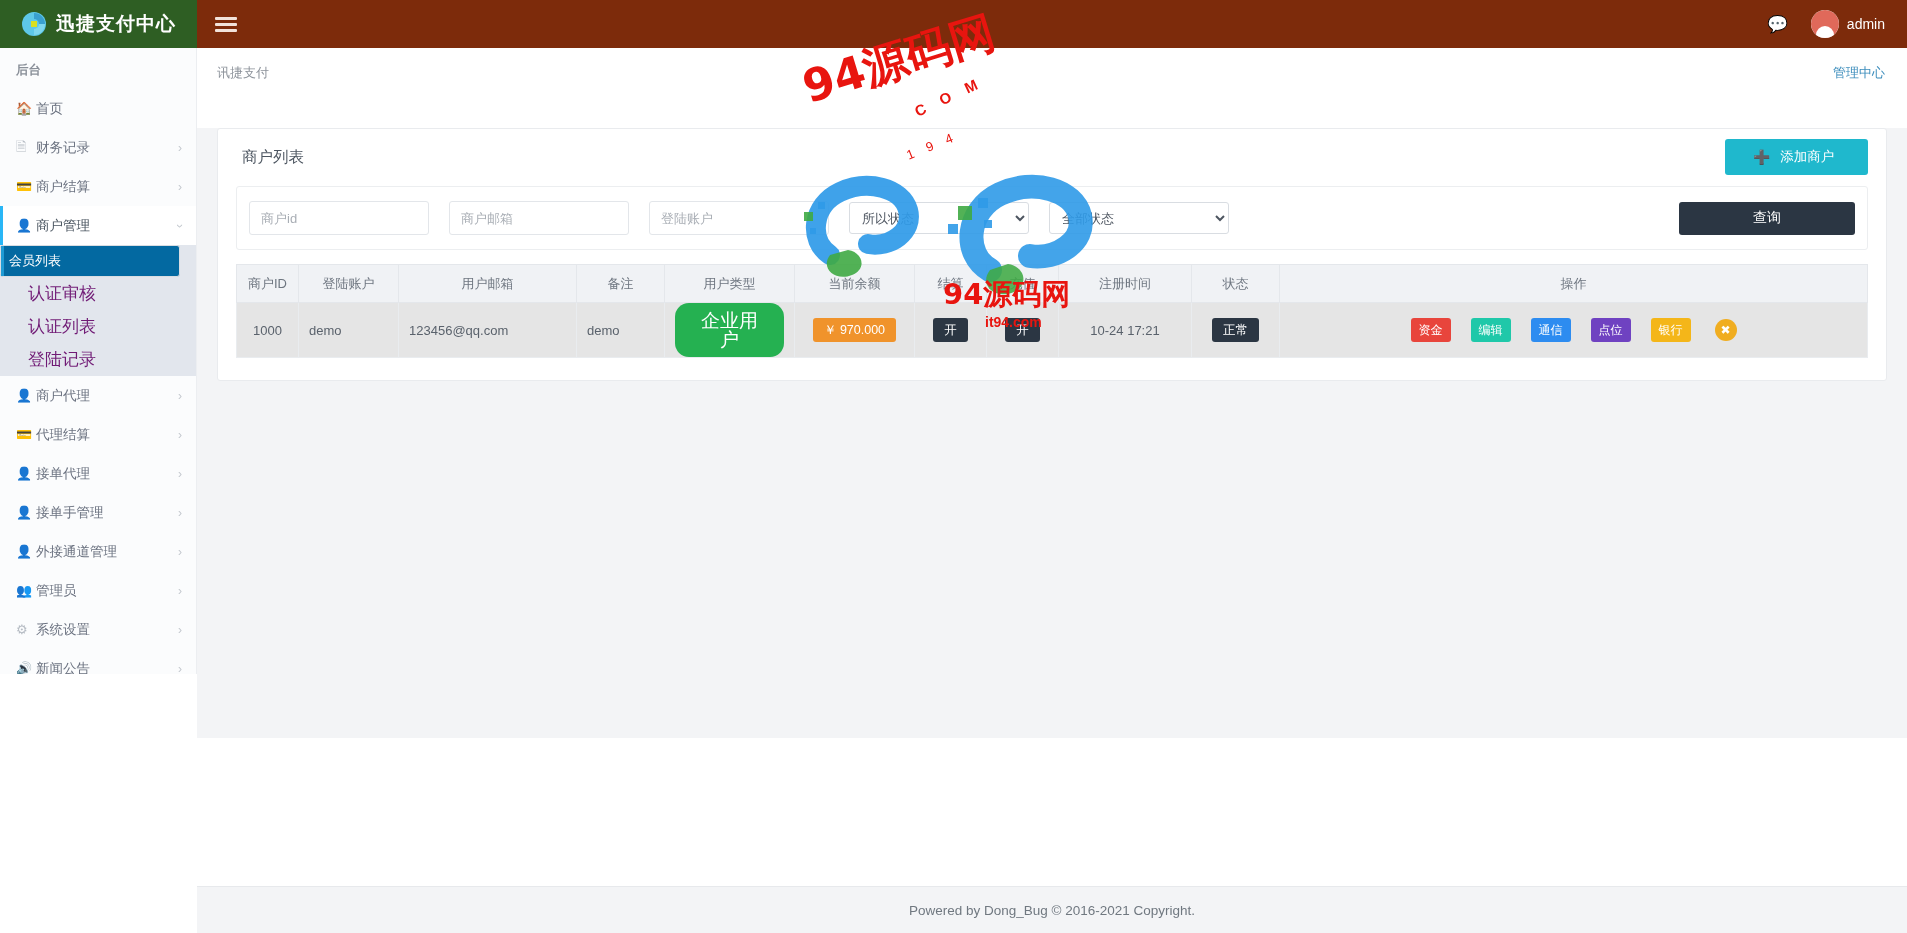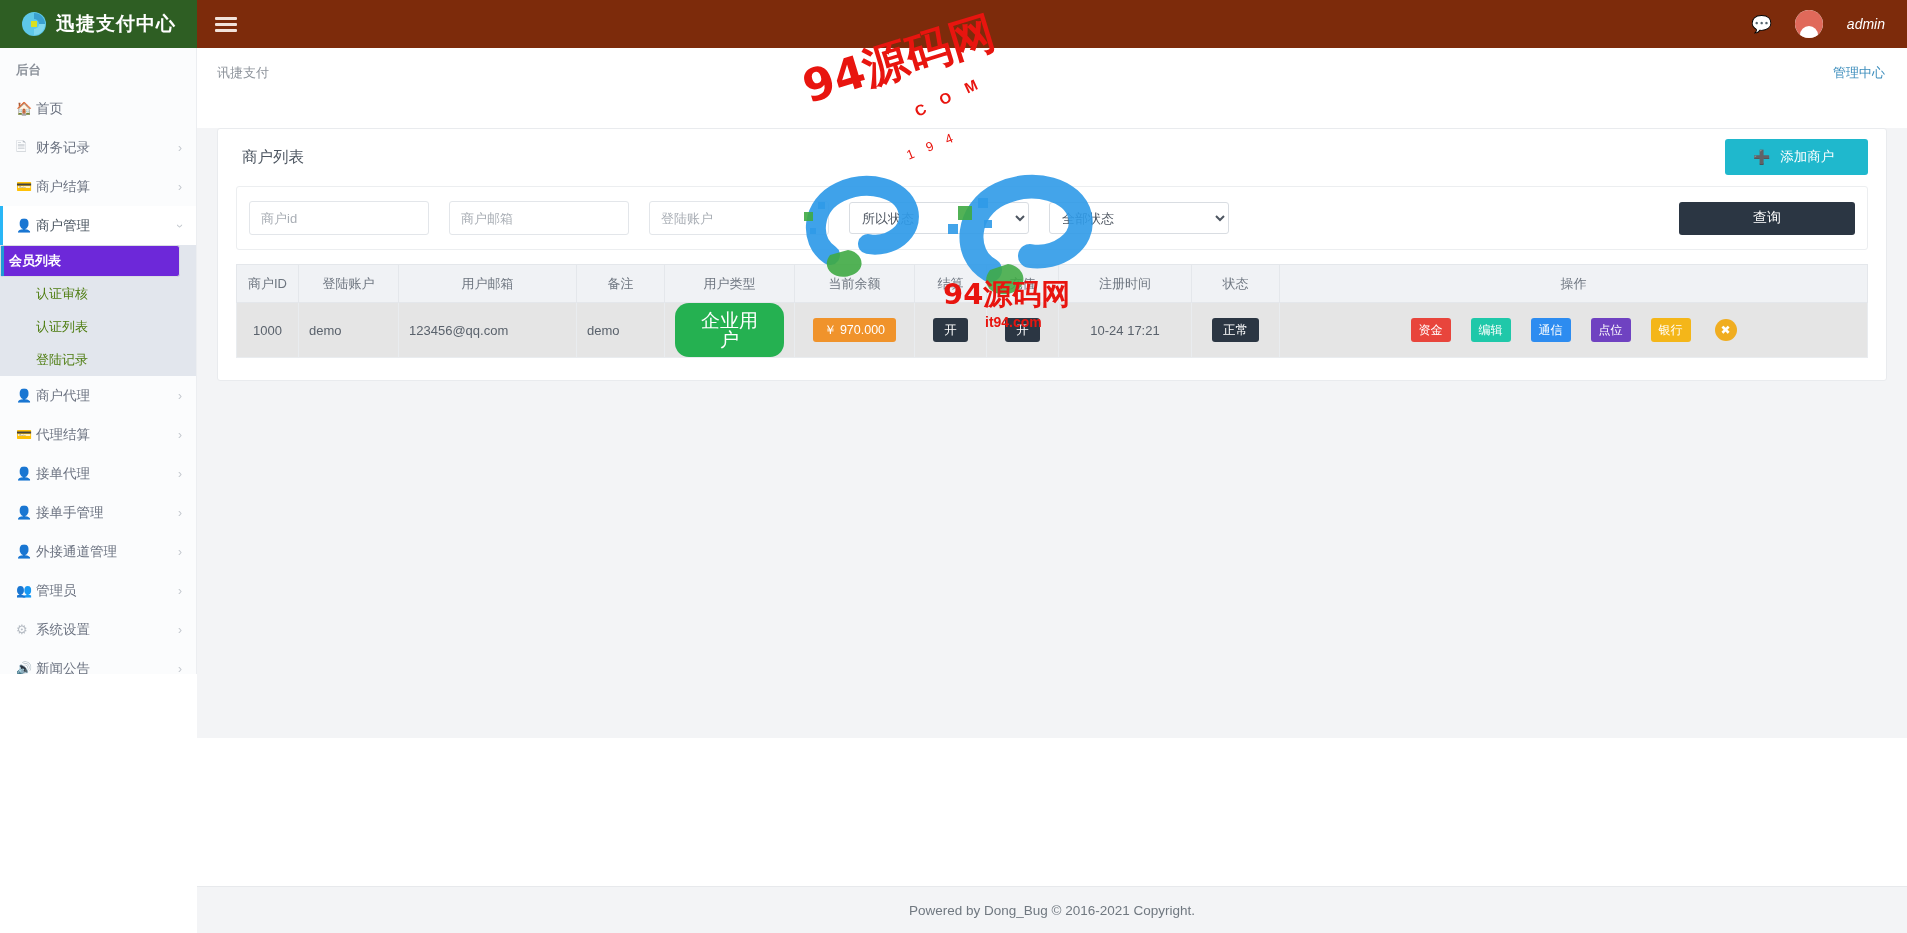--- a/index.html
+++ b/index.html
@@ -23,21 +23,21 @@
   .logo-mark svg { display:block; }
   .logo-text { color:#fff; font-size:19px; font-weight:bold; letter-spacing:1px; white-space:nowrap; }
   .topbar-main {
     flex:1; background:#7d2b0b; display:flex; align-items:center;
     padding:0 22px 0 18px; height:48px;
   }
   .hamburger { width:22px; cursor:pointer; }
   .hamburger span { display:block; height:3px; background:#f2e2da; margin:3px 0; border-radius:1px; }
   .topbar-right { margin-left:auto; display:flex; align-items:center; gap:22px; }
   .chat-icon { color:#f0ded4; font-size:17px; line-height:1; }
-  .user-box { display:flex; align-items:center; gap:24px; cursor:pointer;font-style:italic; }
+  .user-box { display:flex; align-items:center; gap:8px; cursor:pointer; }
   .avatar {
     width:28px; height:28px; border-radius:50%; background:#e8e3e0;
     position:relative; overflow:hidden; flex:none;
   }
   .avatar::before {
     content:""; position:absolute; left:50%; top:4px; transform:translateX(-50%);
     width:10px; height:10px; border-radius:50%; background:#fff;
   }
   .avatar::after {
     content:""; position:absolute; left:50%; top:16px; transform:translateX(-50%);
@@ -61,24 +61,24 @@
   .side-item .ico { width:20px; font-size:13px; color:#b6bcc4; flex:none; }
   .side-item .lbl { flex:1; white-space:nowrap; }
   .side-item .arr { color:#c3c8ce; font-size:12px; }
   .side-item.active { background:#fff; color:#4a5560; }
   .side-item.active::before {
     content:""; position:absolute; left:0; top:0; bottom:0; width:3px; background:#29b6f6;
   }
   .side-item.active .arr { transform:rotate(90deg); }
   .submenu { background:#e2e6ed; }
   .sub-item {
-    height:33px; display:flex; align-items:center; padding-left:36px;
-    font-size:13px; color:#4d7c0f; cursor:pointer; position:relative;
-  }
-  .sub-item.sel { background:#6d28d9; color:#fff;font-weight:bold; }
+    height:33px; display:flex; align-items:center; padding-left:28px;
+    font-size:17px; color:#701a75; cursor:pointer; position:relative;
+  }
+  .sub-item.sel { background:#0369a1; color:#fff; }
   .sub-item.sel::before {
     content:""; position:absolute; left:0; top:0; bottom:0; width:3px; background:#1f9bd4;
   }
 
   
   .content { position:absolute; top:48px; left:197px; width:1710px; height:885px; background:#fff; }
   .crumbbar {
     height:50px; display:flex; align-items:center; padding:0 22px 0 20px;
     font-size:13px; color:#8a9099; background:#fff;
   }

